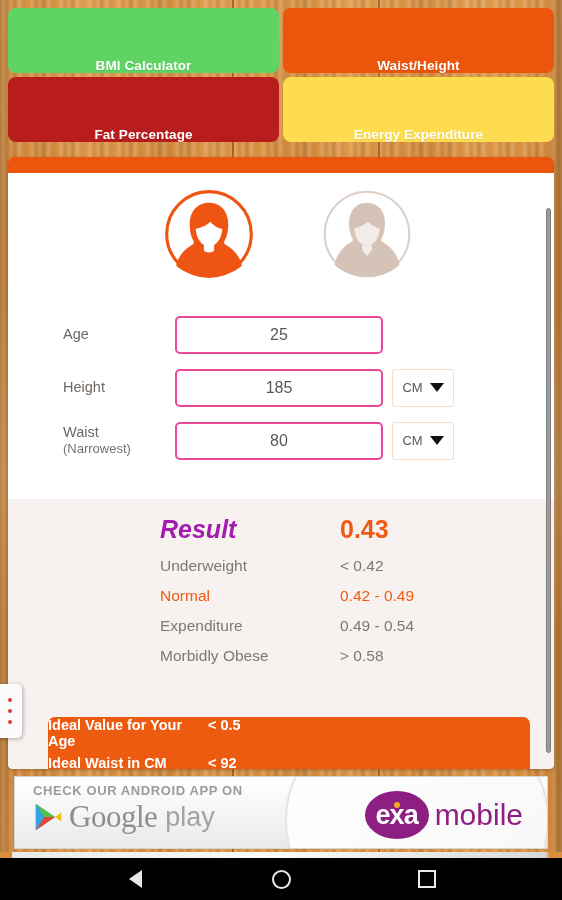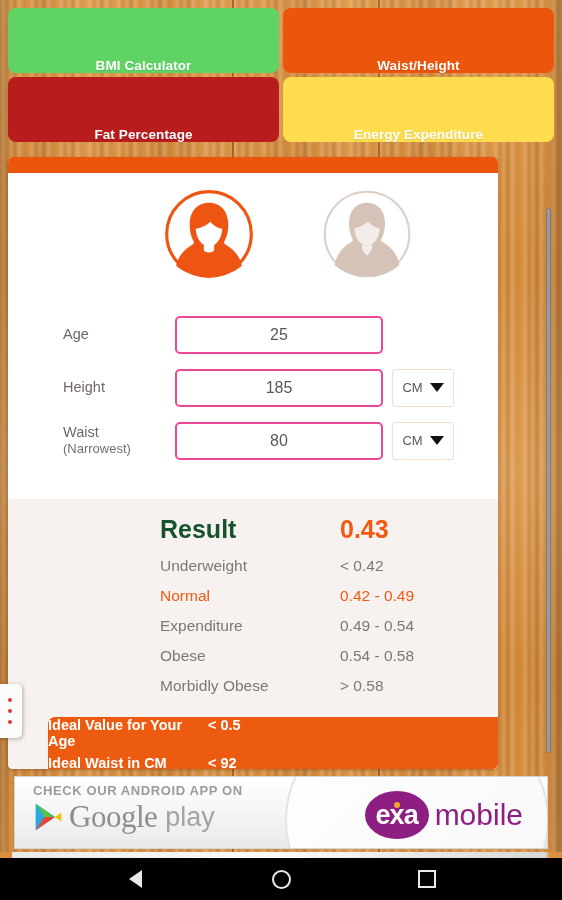--- a/index.html
+++ b/index.html
@@ -81,21 +81,21 @@
     cursor: pointer;
     user-select: none;
     text-shadow: 0 1px 1px rgba(0,0,0,.12);
   }
 
   
   #app-card {
     position: absolute;
     left: 8px;
     top: 157px;
-    width: 490px;
+    width: 546px;
     height: 612px;
     background: #ffffff;
     border-radius: 5px;
     overflow: hidden;
     box-shadow: 0 1px 3px rgba(0,0,0,.25);
   }
   #card-topbar {
     height: 16px;
     background: #ec550c;
   }
@@ -422,39 +422,35 @@
           <input class="f-input" type="text" value="80" style="">
           <div class="f-unit">
             <span class="utxt">CM</span>
             <span class="caret"></span>
           </div>
         </div>
       </div>
 
       <div id="result-panel">
         <div class="res-row" id="res-head">
-          <div class="res-title" style="color: #14532d;">Result</div>
+          <div class="res-title" style="color: #a21caf; font-style: italic;">Result</div>
           <div class="res-value-big" style="color: rgb(241, 90, 18);">0.43</div>
         </div>
 
         <div class="res-row res-line">
           <div class="res-cat">Underweight</div>
           <div class="res-rng">&lt; 0.42</div>
         </div>
         <div class="res-row res-line active">
           <div class="res-cat" style="color: rgb(241, 90, 18);">Normal</div>
           <div class="res-rng" style="color: rgb(241, 90, 18);">0.42 - 0.49</div>
         </div>
         <div class="res-row res-line">
           <div class="res-cat">Expenditure</div>
           <div class="res-rng">0.49 - 0.54</div>
-        </div>
-        <div class="res-row res-line">
-          <div class="res-cat">Obese</div>
-          <div class="res-rng">0.54 - 0.58</div>
         </div>
         <div class="res-row res-line">
           <div class="res-cat">Morbidly Obese</div>
           <div class="res-rng">&gt; 0.58</div>
         </div>
       </div>
 
       <div id="ideal-banner">
         <div class="ideal-row">
           <div class="ideal-label">Ideal Value for Your Age</div>

